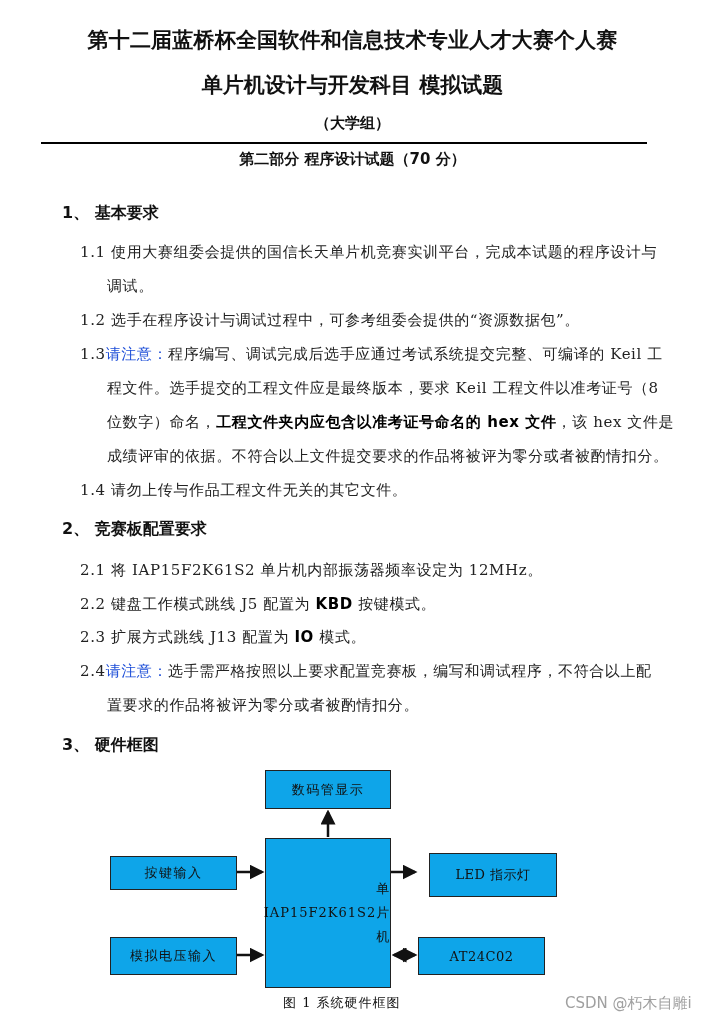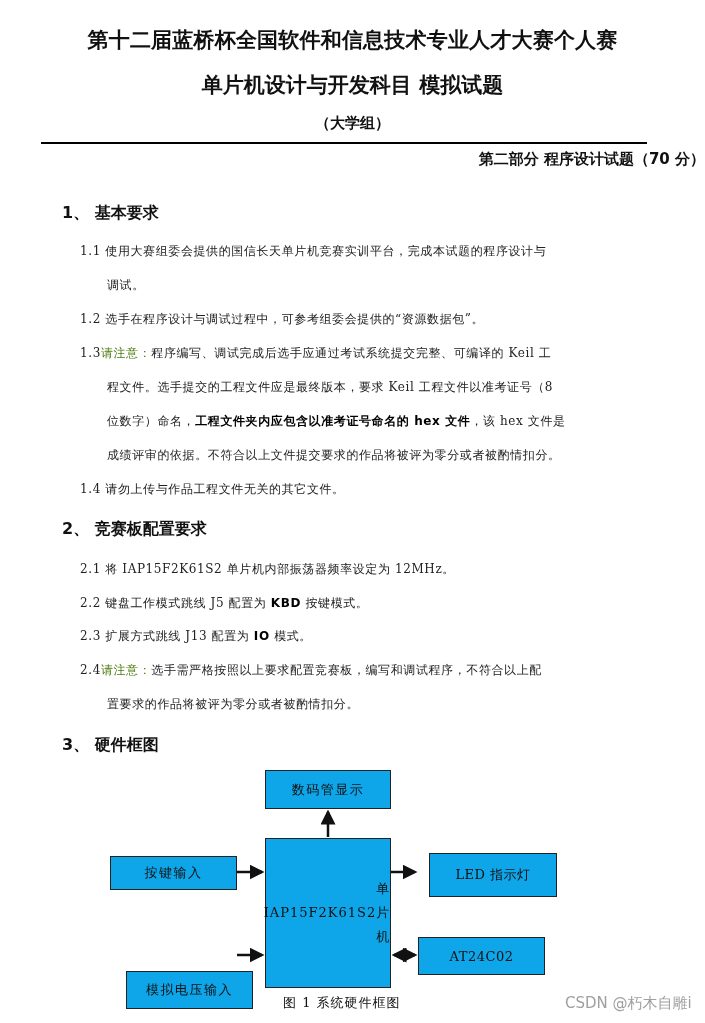--- a/index.html
+++ b/index.html
@@ -4,24 +4,24 @@
 <style>
   html, body { margin:0; padding:0; background:#ffffff; }
   body { width:705px; height:1023px; position:relative; overflow:hidden;
          font-family:"DejaVu Serif","Liberation Serif",serif; color:#111; }
   .abs { position:absolute; }
   .title { left:0; width:705px; text-align:center; font-family:"DejaVu Sans","Liberation Sans",sans-serif; font-weight:bold; color:#111; }
   #t1 { top:26px; font-size:21px; letter-spacing:0.2px; }
   #t2 { top:71px; font-size:21px; }
   #t3 { top:114px; font-size:15px; font-weight:bold; }
   #rule { left:41px; top:142px; width:606px; height:2px; background:#000; }
-  #part { left:0; width:705px; top:150px; text-align:right; font-family:"DejaVu Sans","Liberation Sans",sans-serif; font-weight:bold; font-size:15px; }
+  #part { left:0; width:705px; top:150px; text-align:center; font-family:"DejaVu Sans","Liberation Sans",sans-serif; font-weight:bold; font-size:15px; }
   .h { font-family:"DejaVu Sans","Liberation Sans",sans-serif; font-weight:bold; font-size:16px; left:62px; }
-  .p { font-size:12px; letter-spacing:0.6px; white-space:nowrap; color:#222; }
-  .red { color:#4d7c0f; }
+  .p { font-size:15px; letter-spacing:0.6px; white-space:nowrap; color:#222; }
+  .red { color:#1d4ed8; }
   b.bold { font-family:"DejaVu Sans","Liberation Sans",sans-serif; font-weight:bold; color:#000; }
   .box { position:absolute; border:1.5px solid #222; background:#0ea5e9; display:flex; align-items:center; justify-content:center; font-size:13px; letter-spacing:1.5px; box-sizing:border-box; text-align:center; }
   .caption { font-size:13px; letter-spacing:1px; }
   .wm { font-family:"DejaVu Sans","Liberation Sans",sans-serif; color:#a0a0a0; font-size:15px; }
 </style>
 </head>
 <body>
 
 <div class="abs title" id="t1">第十二届蓝桥杯全国软件和信息技术专业人才大赛个人赛</div>
 <div class="abs title" id="t2">单片机设计与开发科目 模拟试题</div>
@@ -102,21 +102,21 @@
   <div class="box" style="left:265px; top:770px; width:126px; height:39px;">
     <span>数码管显示</span>
   </div>
   <div class="box" style="left:265px; top:838px; width:126px; height:150px; flex-direction:row; letter-spacing:1px; line-height:24px;">
     <span>IAP15F2K61S2</span>
     <span style="letter-spacing:3px;">单片机</span>
   </div>
   <div class="box" style="left:110px; top:856px; width:127px; height:34px;">
     <span>按键输入</span>
   </div>
-  <div class="box" style="left:126px; top:937px; width:127px; height:38px;margin-top:34px;">
+  <div class="box" style="left:110px; top:937px; width:127px; height:38px;">
     <span>模拟电压输入</span>
   </div>
   <div class="box" style="left:429px; top:853px; width:128px; height:44px; letter-spacing:0.5px;">
     <span>LED 指示灯</span>
   </div>
   <div class="box" style="left:418px; top:937px; width:127px; height:38px; letter-spacing:0.5px;">
     <span>AT24C02</span>
   </div>
   <div class="abs caption" style="left:283px; top:994px;">图 1 系统硬件框图</div>
 </div>

